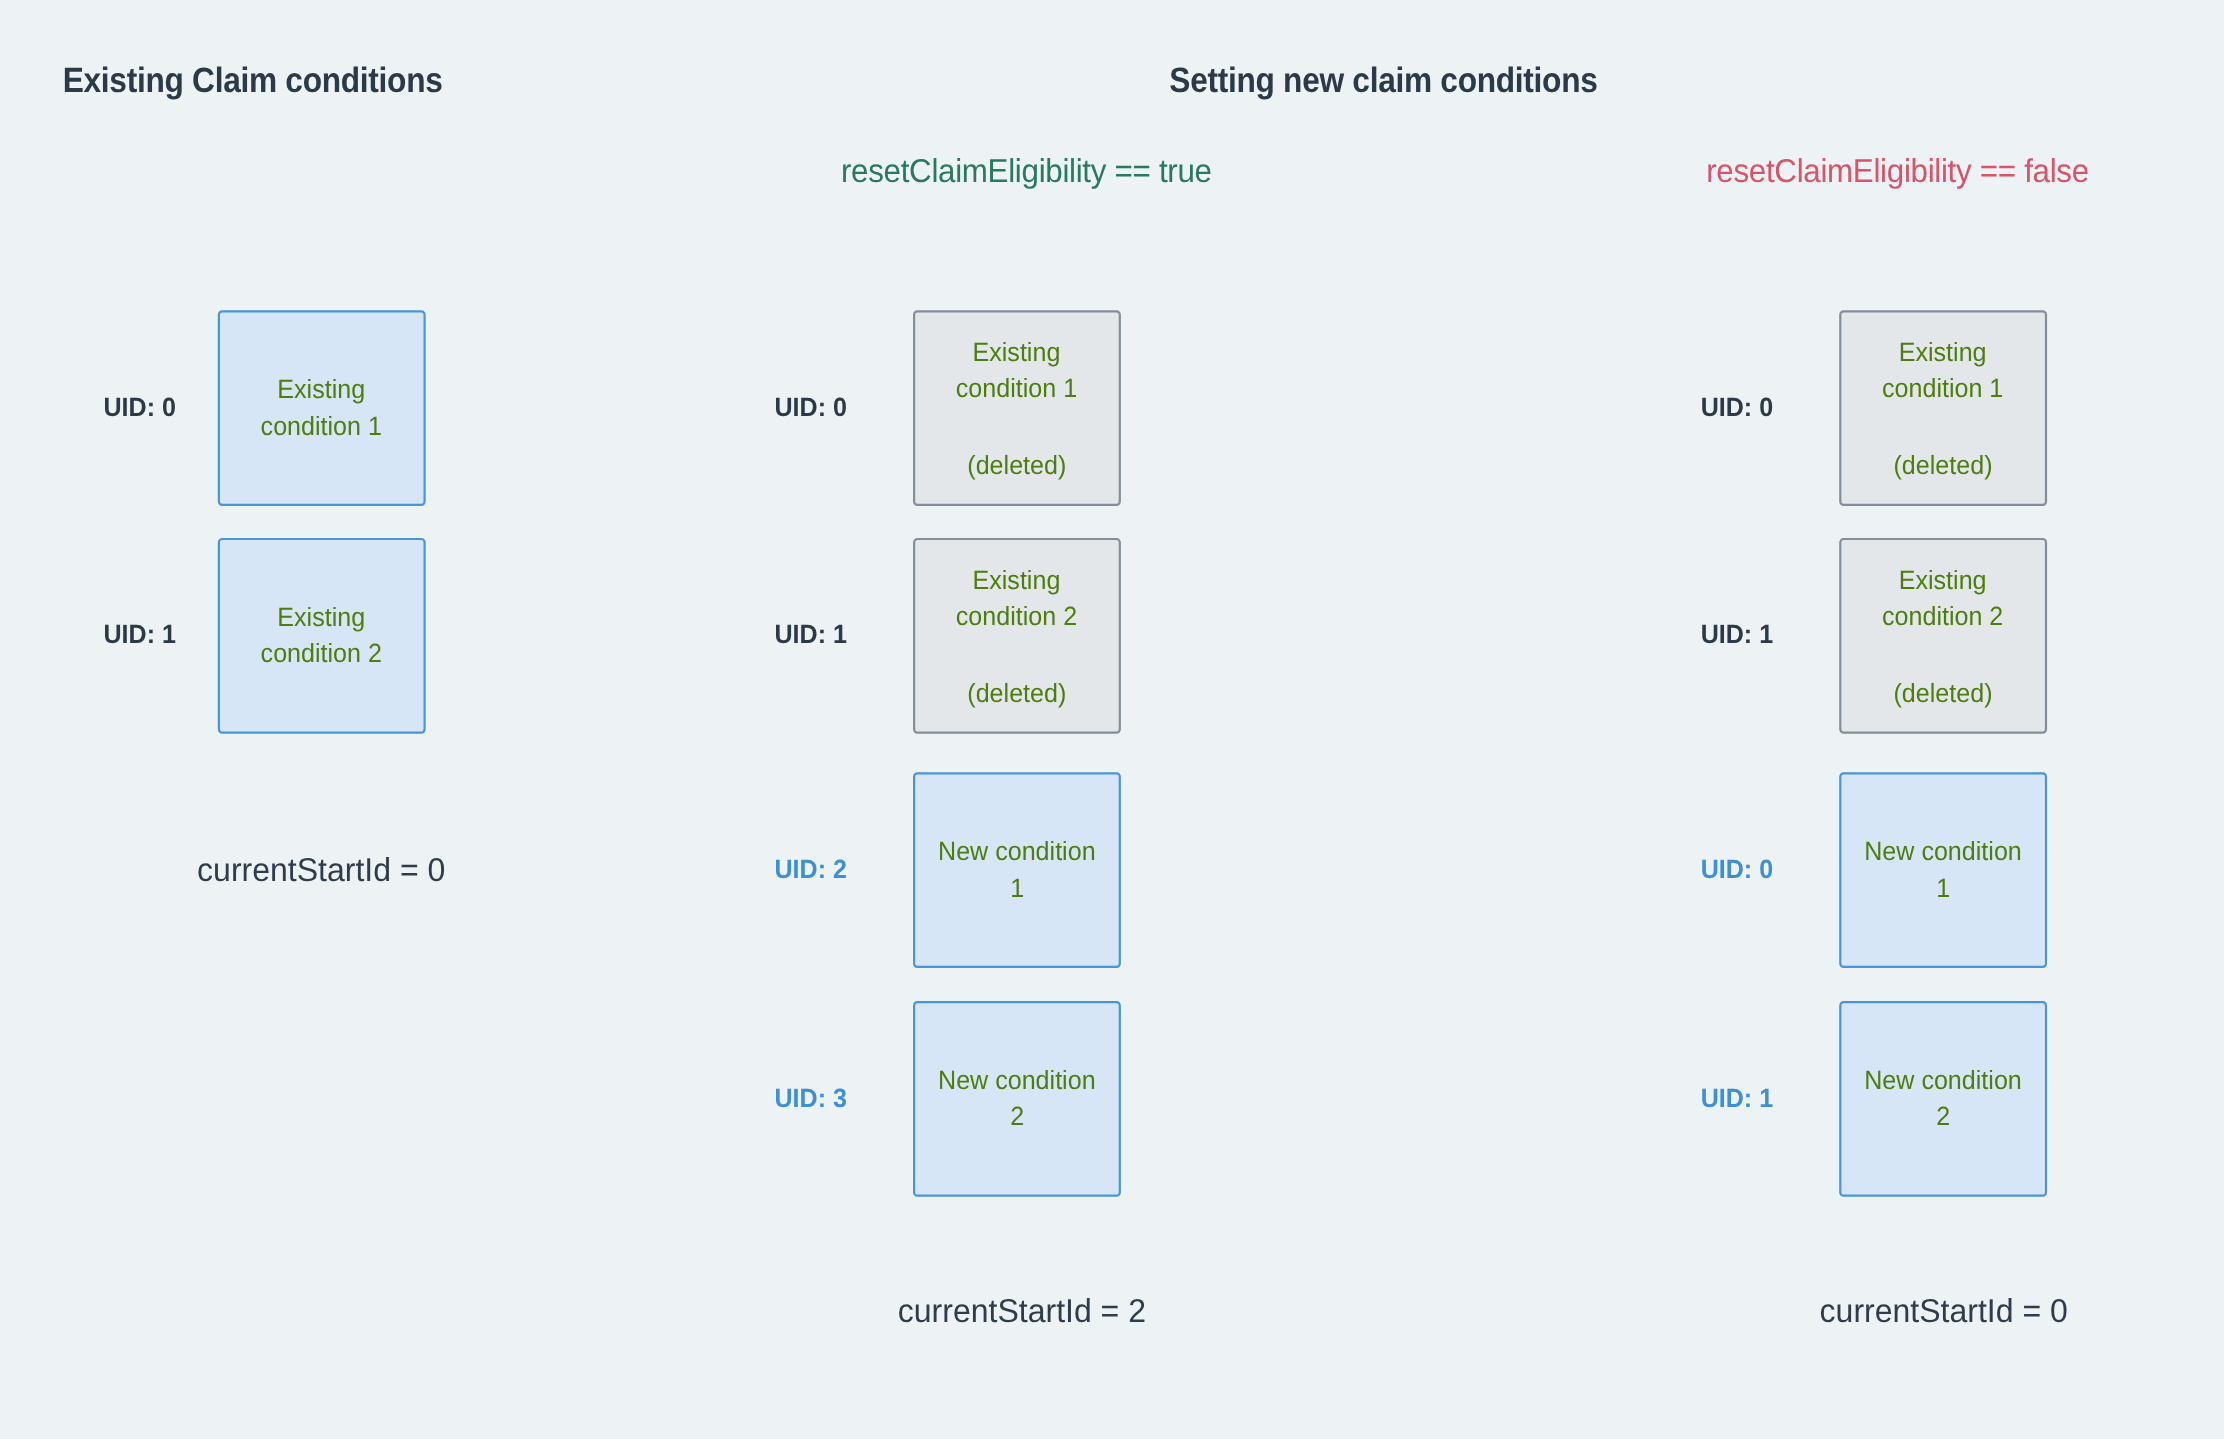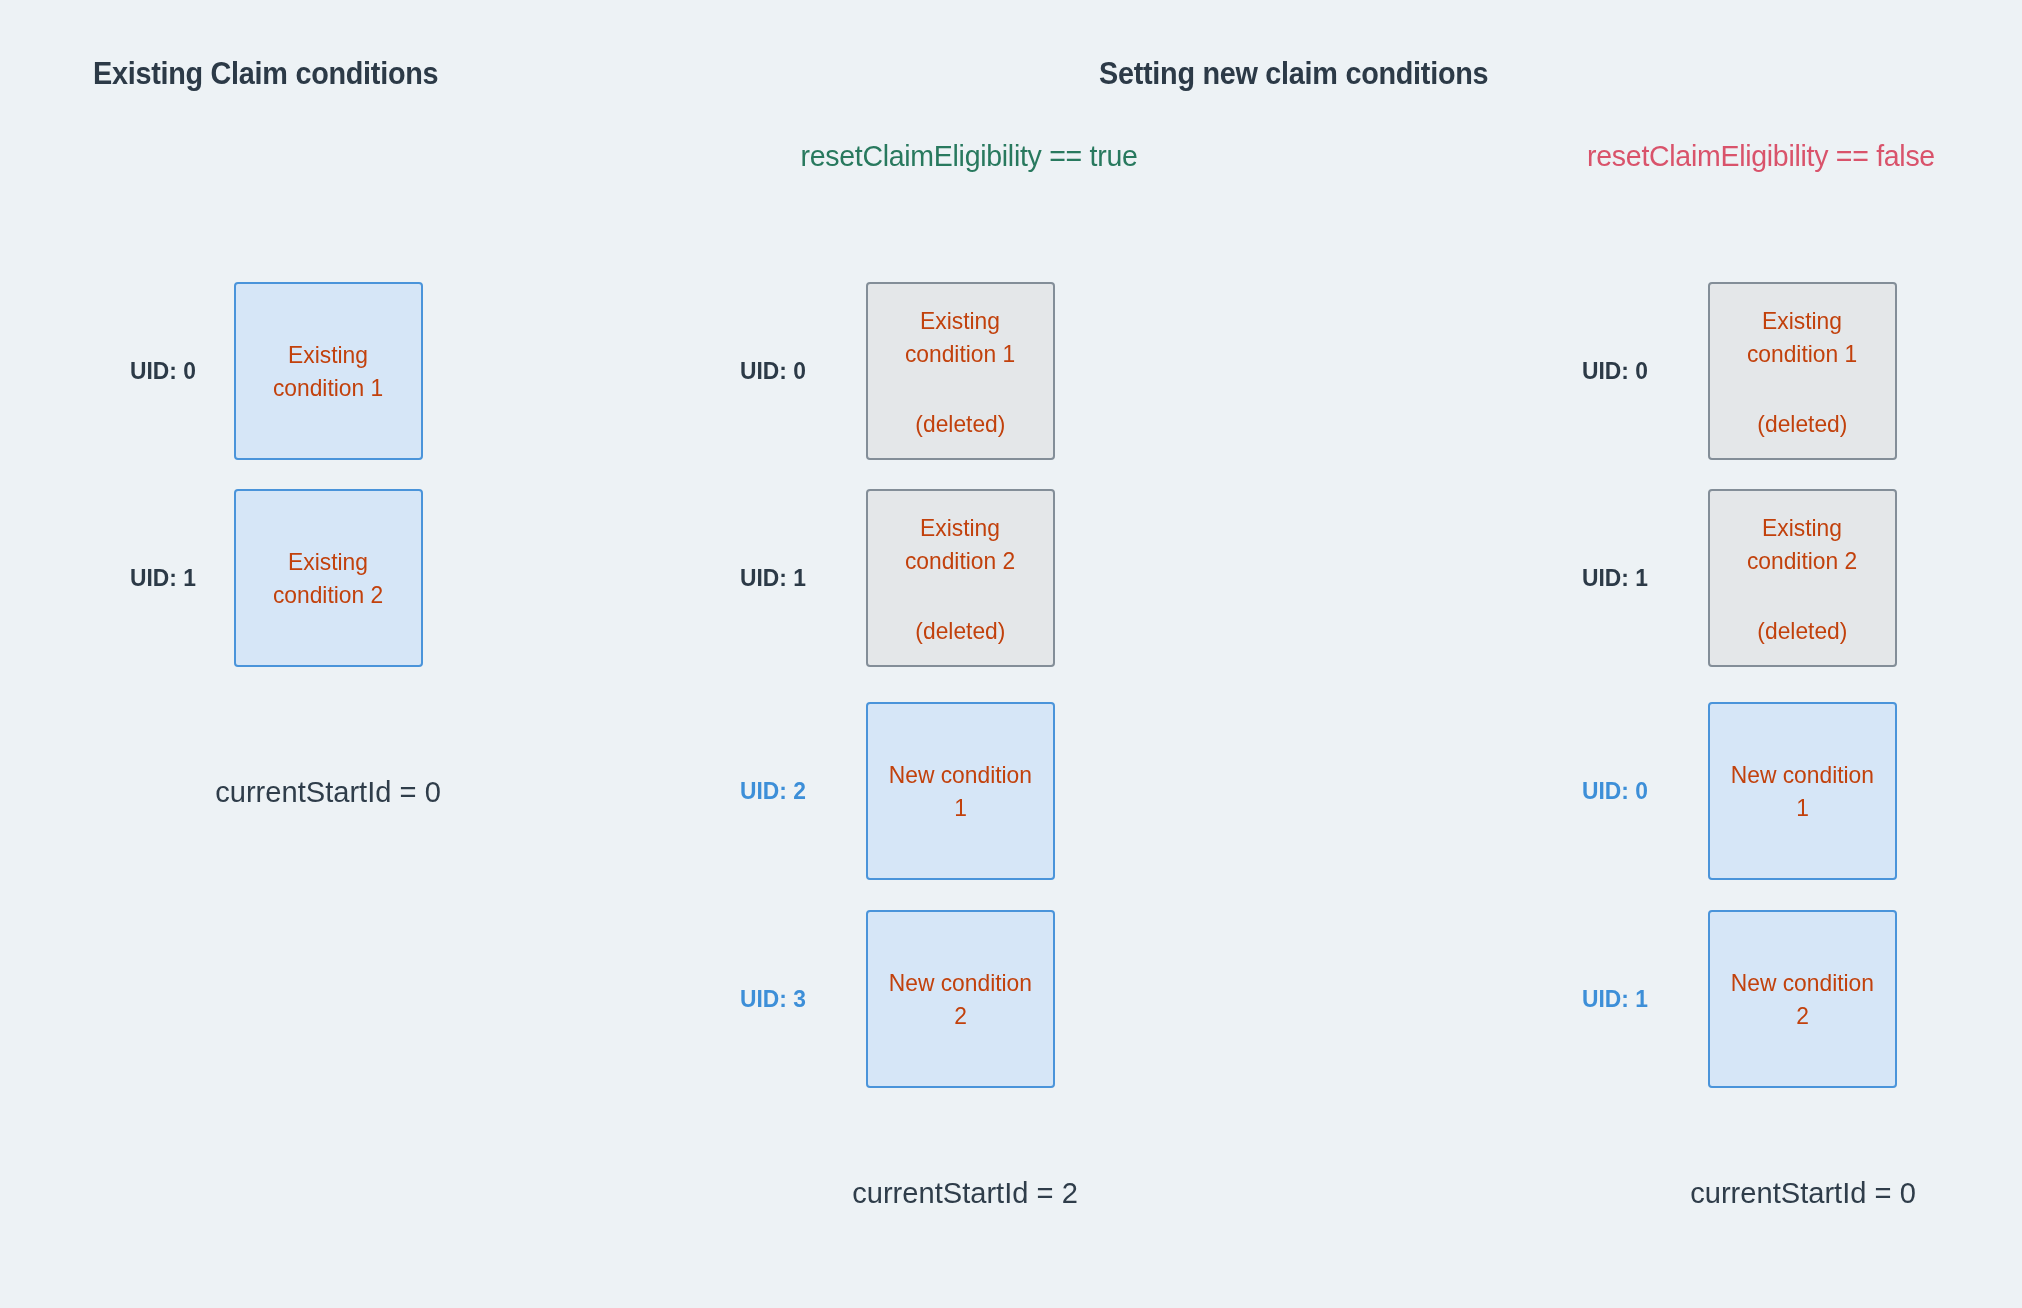--- a/index.html
+++ b/index.html
@@ -7,21 +7,20 @@
     padding: 0;
     background: #edf2f5;
     font-family: "Liberation Sans", sans-serif;
   }
   #canvas {
     position: relative;
     width: 1898px;
     height: 1308px;
     background: #edf2f5;
     overflow: hidden;
-    margin-left: 36px;
   }
   .heading {
     position: absolute;
     font-size: 32px;
     font-weight: bold;
     color: #2c3a47;
     white-space: nowrap;
     transform: scaleX(0.9);
     transform-origin: left top;
     letter-spacing: -0.3px;
@@ -48,21 +47,21 @@
     position: absolute;
     width: 189px;
     height: 178px;
     box-sizing: border-box;
     border-radius: 4px;
     border: 2px solid;
     display: flex;
     flex-direction: column;
     align-items: center;
     font-size: 24px;
-    color: #c2410c;
+    color: #4d7c0f;
     text-align: center;
   }
   .box.blue {
     background: #d6e6f7;
     border-color: #4a94da;
     justify-content: center;
   }
   .box.gray {
     background: #e4e7e9;
     border-color: #838e98;

